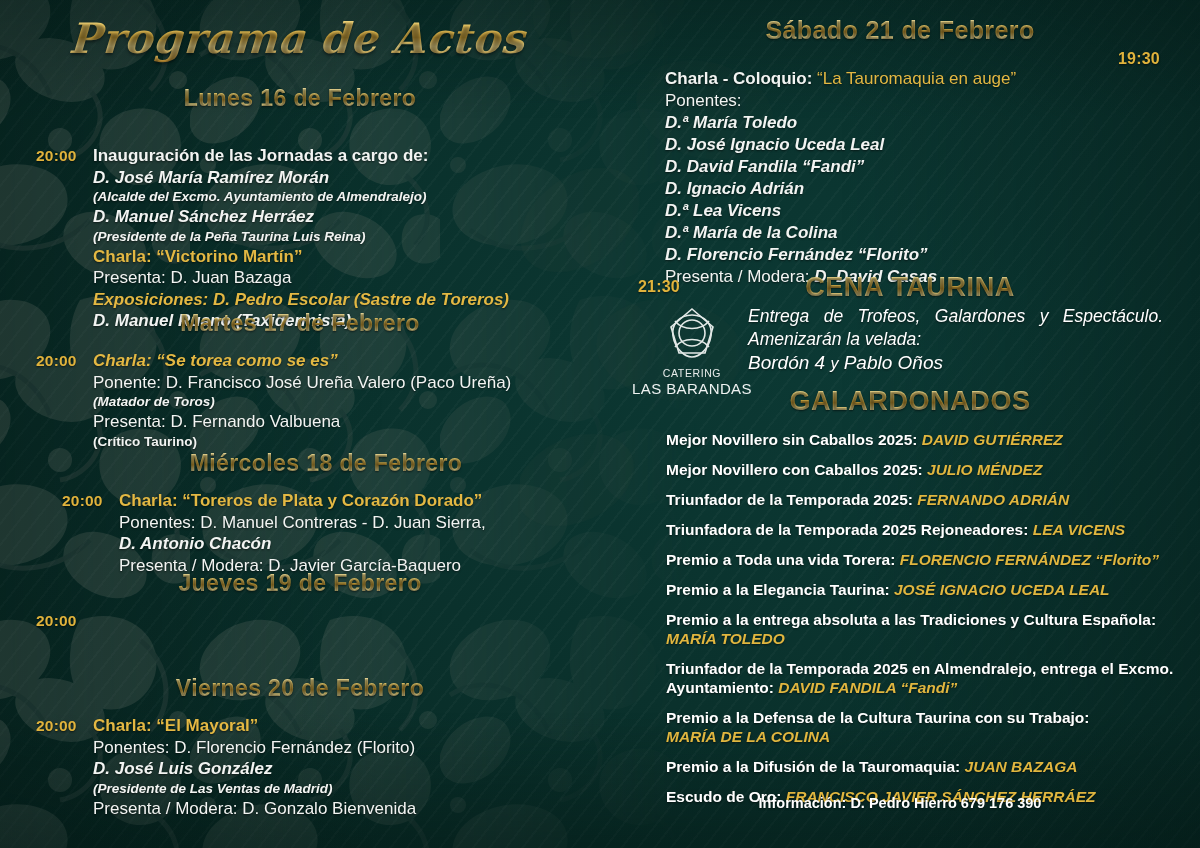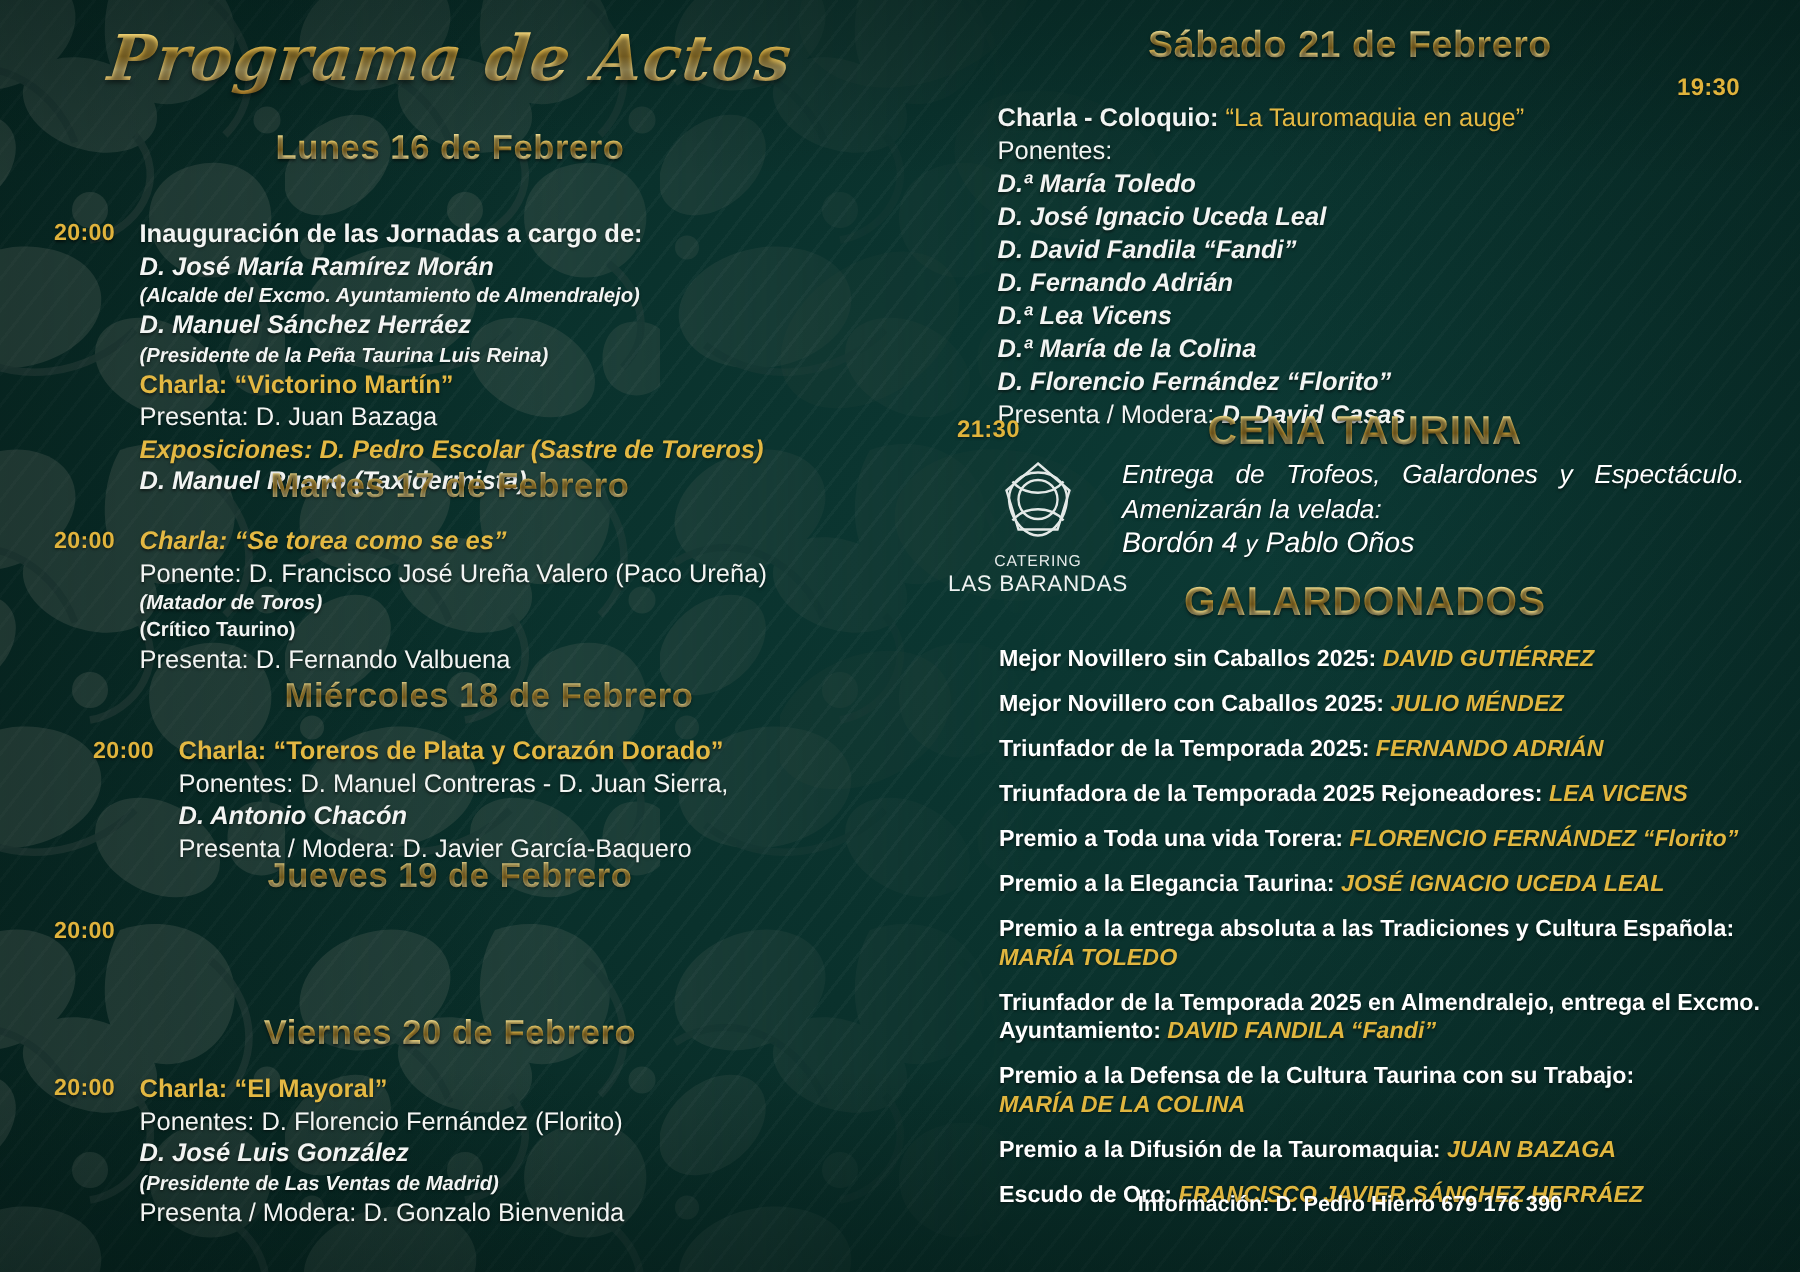--- a/index.html
+++ b/index.html
@@ -182,22 +182,22 @@
     </div>
 
     <div class="blk" style="left:0;top:310px;width:600px;">
       <div class="day-head">Martes 17 de Febrero</div>
       <div class="rows" style="margin-top:13px;">
         <div style="position:absolute;left:36px;top:2px;" class="time">20:00</div>
         <div style="margin-left:93px;">
           <div class="line bi gold">Charla: “Se torea como se es”</div>
           <div class="line">Ponente: D. Francisco José Ureña Valero (Paco Ureña)</div>
           <div class="line small">(Matador de Toros)</div>
+          <div class="line">Presenta: D. Fernando Valbuena</div>
           <div class="line smallr">(Crítico Taurino)</div>
-          <div class="line">Presenta: D. Fernando Valbuena</div>
         </div>
       </div>
     </div>
 
     <div class="blk" style="left:0;top:450px;width:600px;padding-left:26px;">
       <div class="day-head">Miércoles 18 de Febrero</div>
       <div class="rows" style="margin-top:13px;">
         <div style="position:absolute;left:36px;top:2px;" class="time">20:00</div>
         <div style="margin-left:93px;">
           <div class="line b gold">Charla: “Toreros de Plata y Corazón Dorado”</div>
@@ -238,21 +238,21 @@
 
     <div style="position:absolute;left:65px;top:68px;width:520px;">
       <div class="r-line">
         <span class="b">Charla - Coloquio</span><span class="b">:</span>
         <span class="gold">“La Tauromaquia en auge”</span>
       </div>
       <div class="r-line">Ponentes:</div>
       <div class="r-line bi">D.ª María Toledo</div>
       <div class="r-line bi">D. José Ignacio Uceda Leal</div>
       <div class="r-line bi">D. David Fandila “Fandi”</div>
-      <div class="r-line bi">D. Fernando Adrián</div>
+      <div class="r-line bi">D. Ignacio Adrián</div>
       <div class="r-line bi">D.ª Lea Vicens</div>
       <div class="r-line bi">D.ª María de la Colina</div>
       <div class="r-line bi">D. Florencio Fernández “Florito”</div>
       <div class="r-line">
         <span>Presenta / Modera:</span>
         <span class="bi">D. David Casas</span>
       </div>
     </div>
 
     <div class="time" style="position:absolute;left:38px;top:278px;font-size:16px;">21:30</div>

